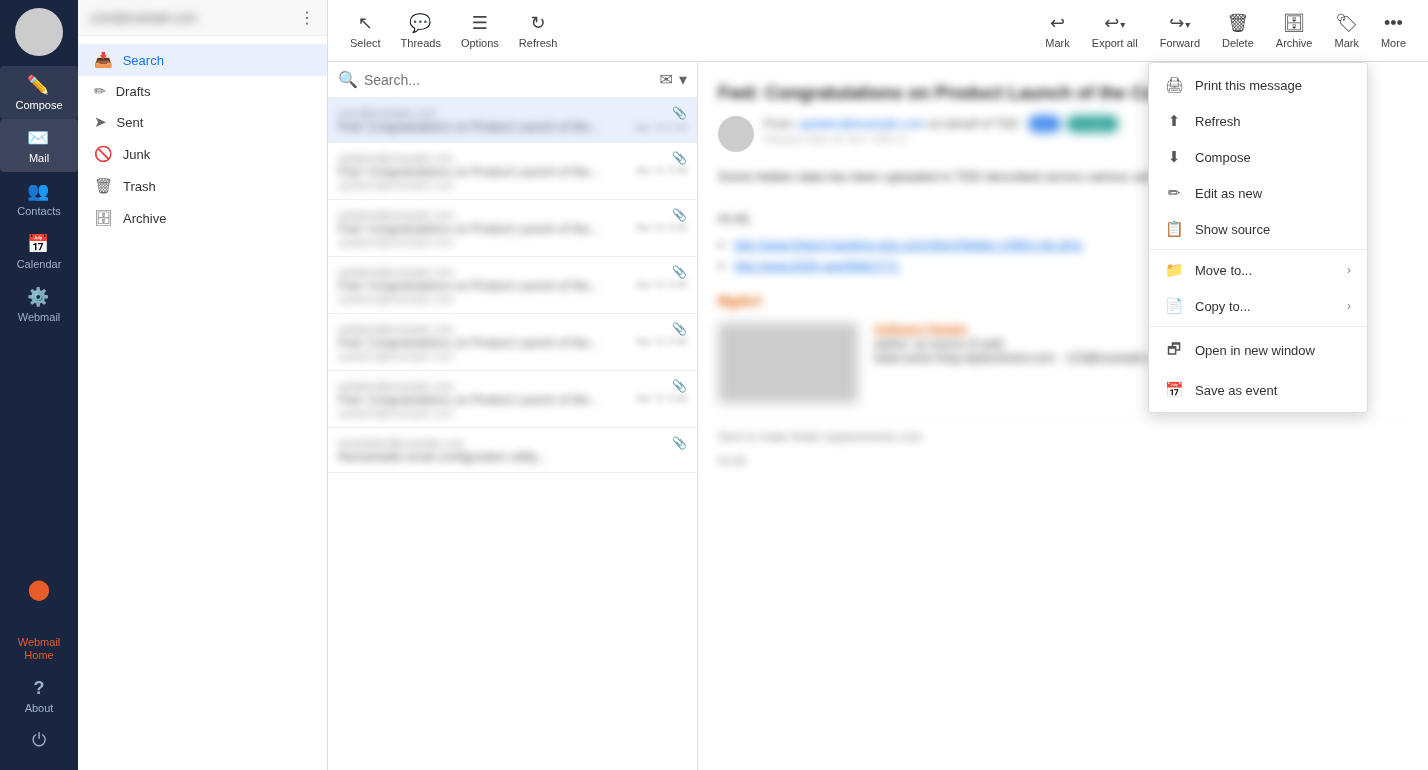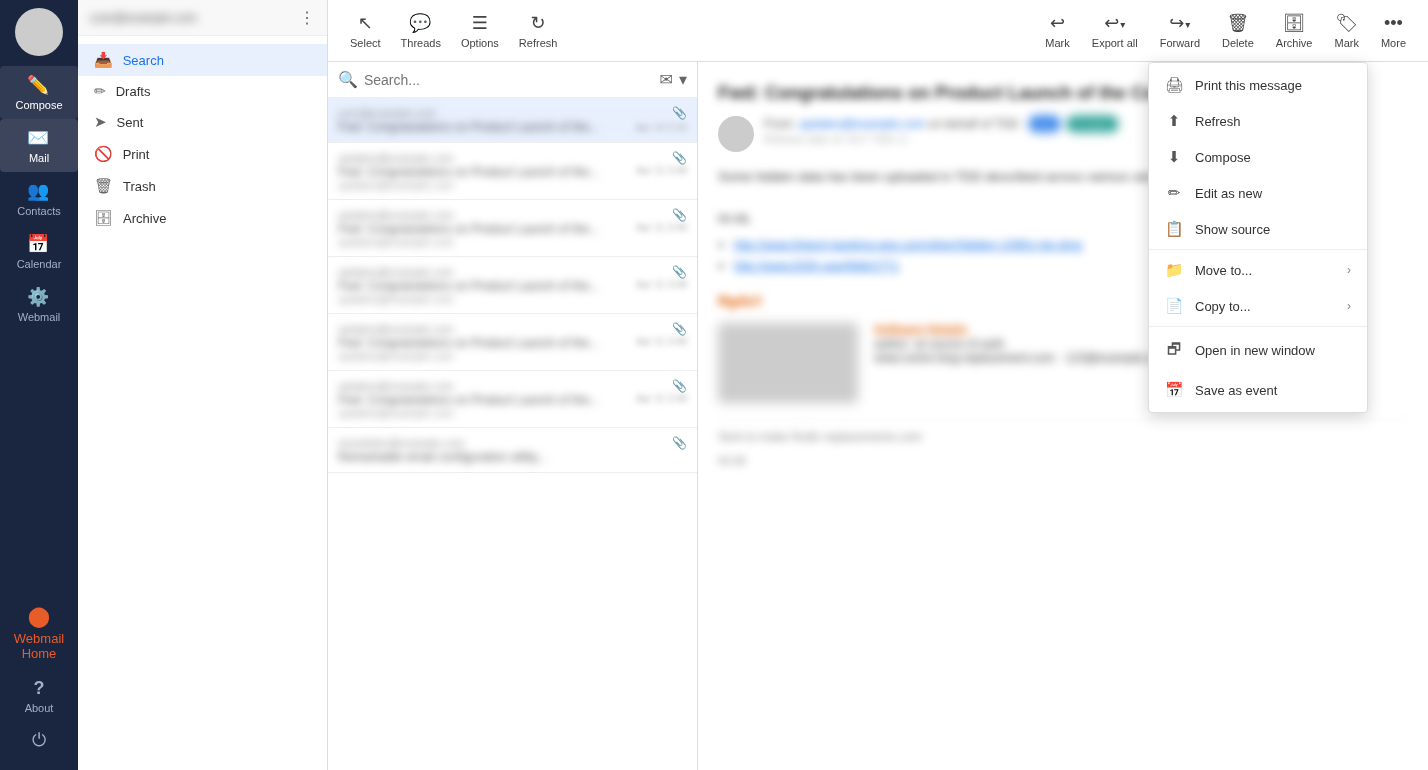--- a/index.html
+++ b/index.html
@@ -261,21 +261,21 @@
     <span>Calendar</span>
   </div>
   <div class="sidebar-item">
     <span class="icon">⚙️</span>
     <span>Webmail</span>
   </div>
 
   <div class="sidebar-bottom">
     <div class="sidebar-item webmail">
       <span class="icon" style="color:#e85c2a;font-size:20px;">⬤</span>
-      <span style="font-size:13px;line-height:1.2;color:#e85c2a;">Webmail Home</span>
+      <span style="font-size:11px;line-height:1.2;color:#e85c2a;margin-top:32px;">Webmail Home</span>
     </div>
     <div class="sidebar-item">
       <span class="icon" style="font-weight:bold;font-size:18px;">?</span>
       <span>About</span>
     </div>
     <div class="sidebar-item">
       <span class="icon">⏻</span>
     </div>
   </div>
 </div>
@@ -293,21 +293,21 @@
     <div class="folder-item">
       <span class="folder-icon" style="font-size:14px;">✏</span>
       <span>Drafts</span>
     </div>
     <div class="folder-item">
       <span class="folder-icon">➤</span>
       <span>Sent</span>
     </div>
     <div class="folder-item">
       <span class="folder-icon">🚫</span>
-      <span>Print</span>
+      <span>Junk</span>
     </div>
     <div class="folder-item">
       <span class="folder-icon">🗑</span>
       <span>Trash</span>
     </div>
     <div class="folder-item">
       <span class="folder-icon">🗄</span>
       <span>Archive</span>
     </div>
   </div>

